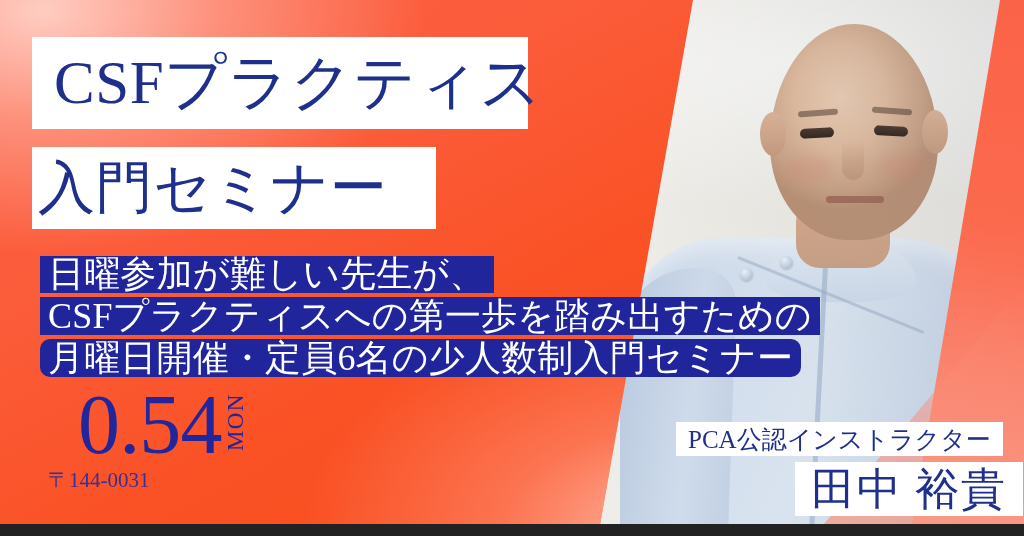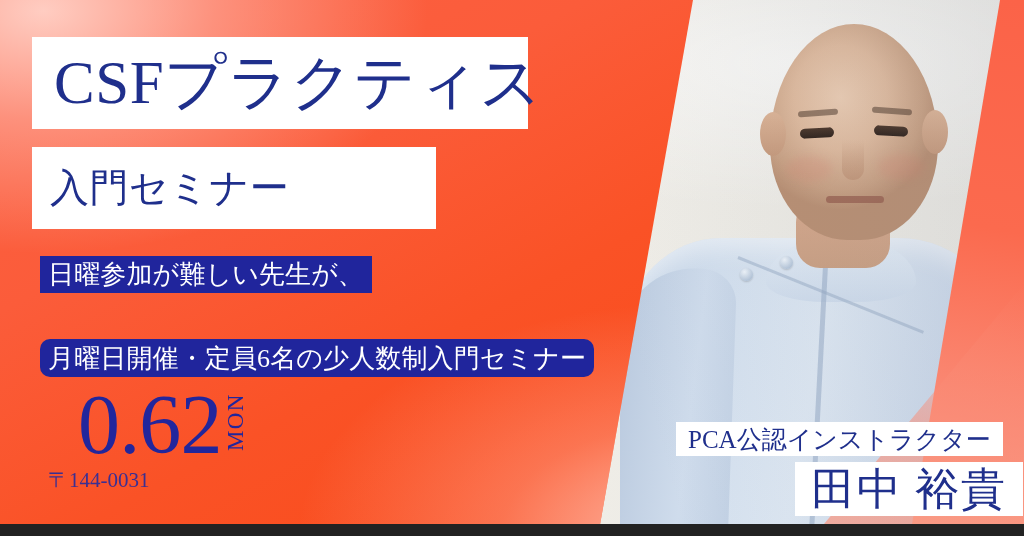--- a/index.html
+++ b/index.html
@@ -99,26 +99,26 @@
   }
 
   
   .title-box{
     position:absolute;background:#ffffff;color:#1f2f8c;
     display:flex;align-items:center;
     letter-spacing:.01em;white-space:nowrap;
     font-family:"Liberation Serif","DejaVu Serif",serif;
   }
   #title-1{left:32px;top:37px;width:496px;height:92px;padding:0 22px;font-size:61px;}
-  #title-2{left:32px;top:147px;width:404px;height:82px;padding:0 18px;font-size:39px;}
+  #title-2{left:32px;top:147px;width:404px;height:82px;padding:0 6px;font-size:57px;}
 
   .lead-line{
     position:absolute;background:#20259c;color:#ffffff;
     display:flex;align-items:center;white-space:nowrap;
-    font-size:26px;padding:0 8px;letter-spacing:.005em;
+    font-size:36px;padding:0 8px;letter-spacing:.005em;
     font-family:"Liberation Serif","DejaVu Serif",serif;
   }
   #lead-1{left:40px;top:256px;height:37px;}
   #lead-2{left:40px;top:297px;height:38px;}
   #lead-3{left:40px;top:339px;height:38px;border-radius:10px;}
 
   .datetime{
     position:absolute;left:78px;top:384px;height:78px;
     display:flex;align-items:flex-end;color:#22269c;
     font-family:"Liberation Serif","DejaVu Serif",serif;
@@ -179,24 +179,25 @@
   </div>
 
   <div class="wedge-left"></div>
   <div class="wedge-right"></div>
   <div class="wedge-right-soft"></div>
 
   <div class="title-box" id="title-1">CSFプラクティス</div>
   <div class="title-box" id="title-2">入門セミナー</div>
 
   <div class="lead-line" id="lead-1">日曜参加が難しい先生が、</div>
+  <div class="lead-line" id="lead-2">CSFプラクティスへの第一歩を踏み出すための</div>
   <div class="lead-line" id="lead-3">月曜日開催・定員6名の少人数制入門セミナー</div>
 
   <div class="datetime">
-    <span id="date-number">0.62</span>
+    <span id="date-number">0.54</span>
     <span id="date-dow">MON</span>
   </div>
 
   <div class="addr" id="addr-zip">〒144-0031</div>
 
   <div class="cred-box" id="instructor-role">PCA公認インストラクター</div>
   <div class="cred-box" id="instructor-name">田中  裕貴</div>
 
 </div>
 

